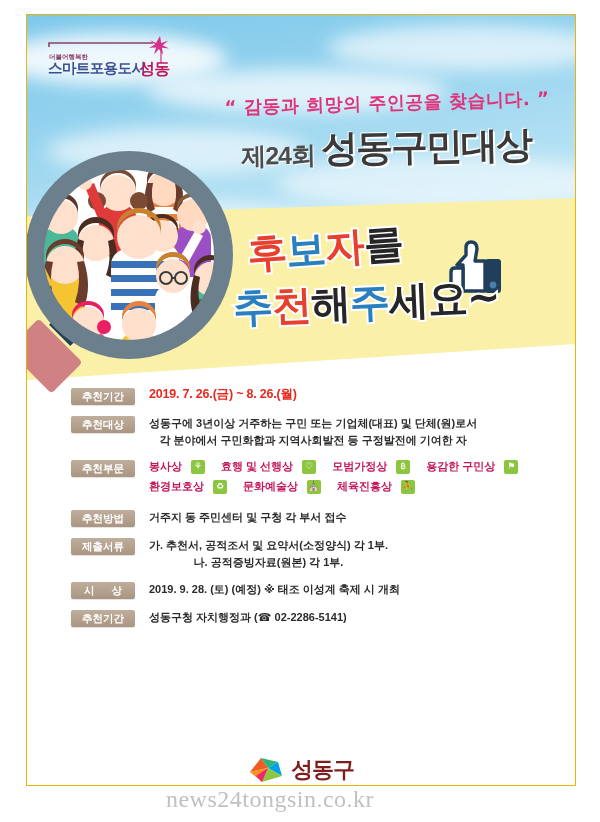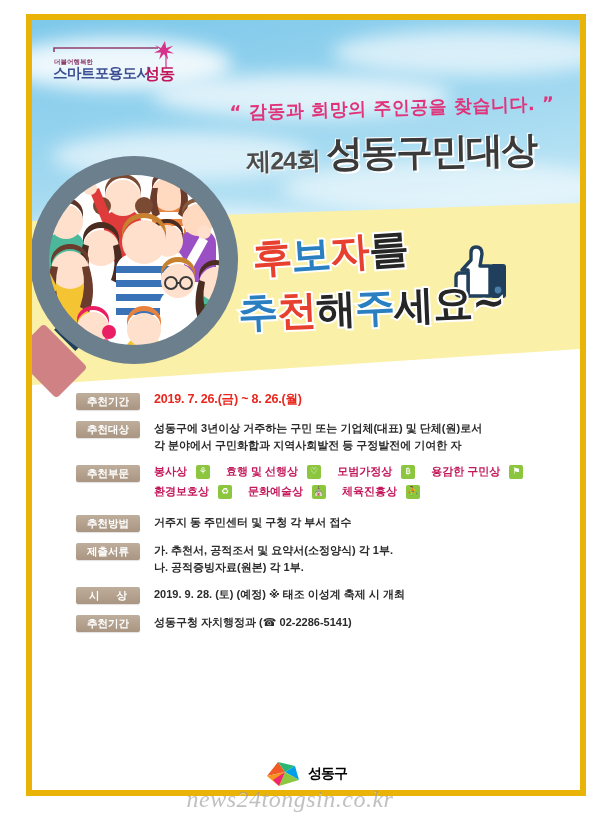--- a/index.html
+++ b/index.html
@@ -12,21 +12,21 @@
   #poster{
     position:relative;
     width:600px;height:822px;
     background:#ffffff;
     overflow:hidden;
   }
   
   .frame{
     position:absolute;left:26px;top:14px;
     width:548px;height:770px;
-    border:6px solid #eab308;
+    border:1px solid #eab308;
     background:#ffffff;
     overflow:hidden;
   }
   
   .sky{
     position:absolute;left:0;top:0;width:548px;height:330px;
     background:linear-gradient(170deg,#7ec8ea 0%,#93d2ee 26%,#b2e0f3 52%,#d4eefa 74%,#eaf7fd 92%,#f6fcfe 100%);
   }
   .cloud{position:absolute;border-radius:50%;background:#ffffff;filter:blur(9px);opacity:.85;}
   .c1{left:-30px;top:18px;width:230px;height:52px;}
@@ -105,50 +105,49 @@
     flex:0 0 auto;width:64px;height:17px;
     background:linear-gradient(180deg,#bfae9c 0%,#a99581 100%);
     border-radius:2px;
     color:#ffffff;font-size:10.5px;font-weight:bold;
     display:flex;align-items:center;justify-content:center;
     letter-spacing:0px;
     margin-top:1px;
     box-shadow:0 1px 1px rgba(0,0,0,.12);
   }
   .tag.spaced{letter-spacing:7px;text-indent:7px;}
-  .val{margin-left:14px;font-size:11px;color:#2b2b2b;line-height:1.55;font-weight:bold;}
+  .val{margin-left:14px;font-size:11px;color:#2b2b2b;line-height:1.55;font-weight:bold;text-align:center;}
   .val.red-val{color:#e8281e;font-size:12.5px;line-height:1.25;letter-spacing:-.2px;}
   .val .ln{display:block;white-space:nowrap;}
   
   .cats{margin-left:14px;font-size:11px;}
   .cat-line{display:flex;align-items:center;margin-bottom:5px;}
   .cat{display:flex;align-items:center;}
   .cat-name{color:#c2185b;font-weight:bold;font-size:11px;white-space:nowrap;}
   .cat-ico{
     width:14px;height:14px;margin-left:9px;margin-right:16px;
     background:#8cc63f;border-radius:2px;
     display:flex;align-items:center;justify-content:center;
     color:#ffffff;font-size:9px;line-height:1;
   }
   
   .footer{
     position:absolute;left:0;top:740px;width:548px;
     display:flex;align-items:center;justify-content:center;gap:7px;
   }
   .sd-logo{width:36px;height:28px;}
-  .sd-text{font-size:14px;font-weight:bold;color:#000000;letter-spacing:-1px;}
+  .sd-text{font-size:22px;font-weight:bold;color:#7f1d1d;letter-spacing:-1px;}
   
   .watermark{
     position:absolute;left:0;top:786px;width:540px;
     text-align:center;
     font-size:24px;color:#9a9a9a;opacity:.62;
     font-family:"Liberation Serif","DejaVu Serif",serif;
-    font-style:italic;letter-spacing:.5px;
+    letter-spacing:.5px;
     text-shadow:0 1px 0 rgba(255,255,255,.8);
-    padding-left:20px;
   }
 </style>
 </head>
 <body>
 
 <div id="poster">
 
   <div class="frame">
 
     <div class="sky">

